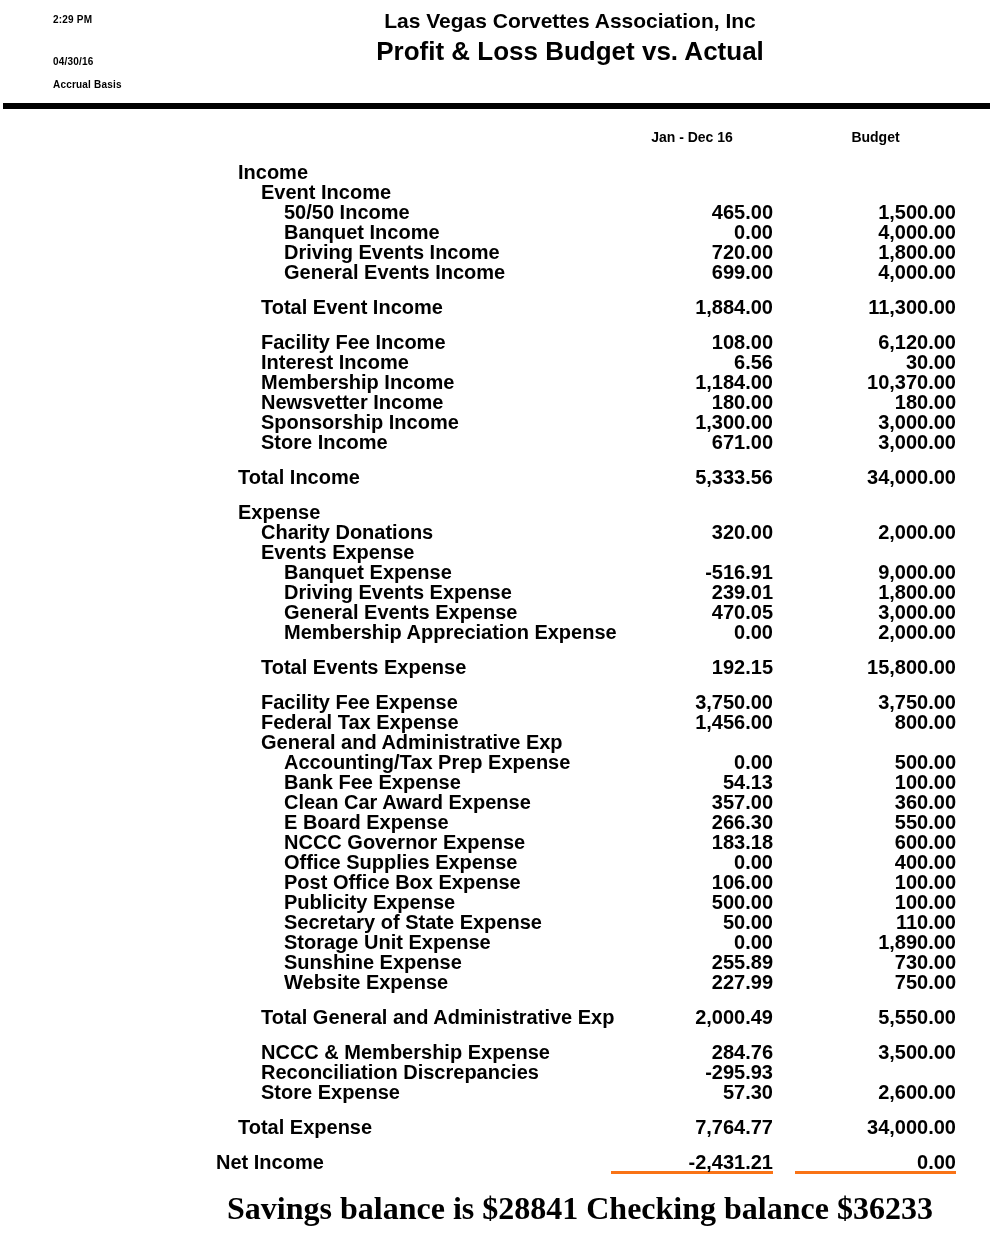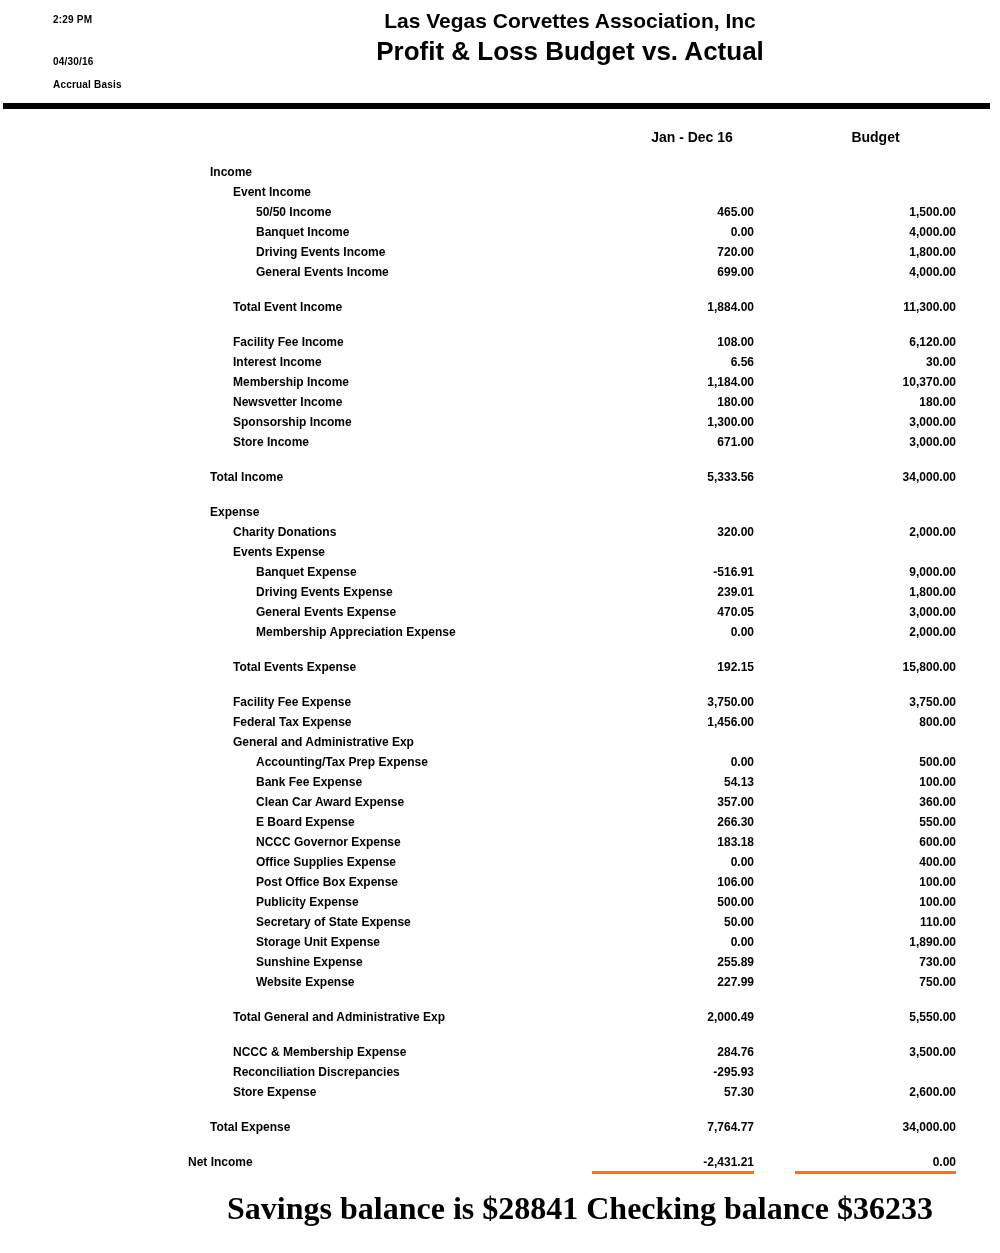--- a/index.html
+++ b/index.html
@@ -23,29 +23,29 @@
   .title-company { top: 9px;  font-size: 21px; }
   .title-report  { top: 36px; font-size: 26px; }
   
   .rule { position: absolute; top: 103px; left: 3px; width: 987px; height: 6px; background: #000; }
   
   .colhead { position: absolute; top: 129px; font-size: 14px; text-align: center; }
   .colhead.c1 { left: 611px; width: 162px; }
   .colhead.c2 { left: 795px; width: 161px; }
   
   .rows { position: absolute; top: 162px; left: 0; right: 0; }
-  .row { position: relative; height: 20px; line-height: 20px; font-size: 12px; }
+  .row { position: relative; height: 20px; line-height: 20px; font-size: 20px; padding-left: 28px; }
   .row.gap { margin-top: 15px; }
   .row .lab { display: block; white-space: nowrap; }
   .ind0 .lab { padding-left: 210px; }
   .ind1 .lab { padding-left: 233px; }
   .ind2 .lab { padding-left: 256px; }
   .indn .lab { padding-left: 188px; }
   .row .v1, .row .v2 { position: absolute; top: 0; text-align: right; white-space: nowrap; }
-  .row .v1 { left: 592px; width: 162px; }
+  .row .v1 { left: 611px; width: 162px; }
   .row .v2 { left: 795px; width: 161px; }
   .row.net .v1, .row.net .v2 { height: 19px; border-bottom: 3px solid #f97316; }
   
   .footnote {
     position: absolute;
     top: 1190px; left: 160px; right: 0;
     text-align: center;
     font-family: "Liberation Serif", serif;
     font-weight: bold;
     font-size: 32px;

